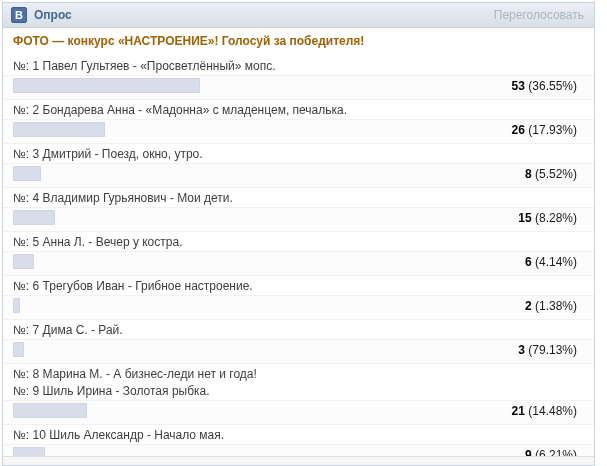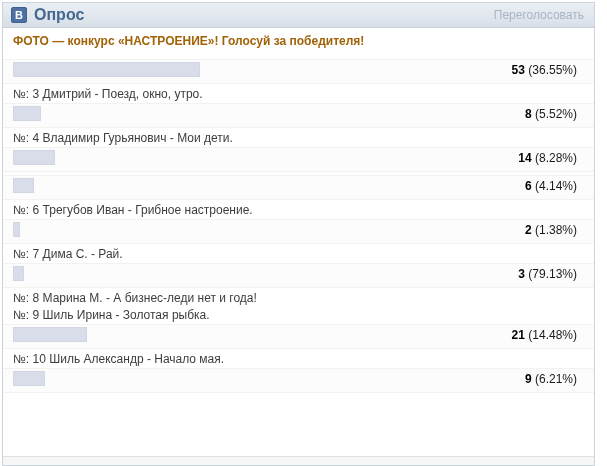--- a/index.html
+++ b/index.html
@@ -46,21 +46,21 @@
     color: #ffffff;
     font-weight: bold;
     font-size: 11px;
     line-height: 14px;
     text-align: center;
     flex: 0 0 16px;
   }
   .header-title {
     margin-left: 7px;
     font-weight: bold;
-    font-size: 16px;
+    font-size: 12px;
     color: #44688f;
     text-align: center;
   }
   .revote {
     margin-left: auto;
     font-size: 12px;
     color: #a9b5c4;
     text-decoration: none;
     cursor: pointer;
   }
@@ -127,44 +127,53 @@
 <div class="widget">
   <div class="header">
     <div class="vk-icon">В</div>
     <div class="header-title">Опрос</div>
     <a class="revote">Переголосовать</a>
   </div>
   <div class="body">
     <div class="question">ФОТО — конкурс «НАСТРОЕНИЕ»! Голосуй за победителя!</div>
     <div id="options">
   <div class="option">
+    <div class="option-label">№: 1 Павел Гультяев - «Просветлённый» мопс.</div>
     <div class="bar-row">
       <div class="bar-fill" style="width: 187px;"></div>
       <div class="vote-count"><b>53</b><span> (36.55%)</span></div>
     </div>
   </div>
 
+  <div class="option">
+    <div class="option-label">№: 2 Бондарева Анна - «Мадонна» с младенцем, печалька.</div>
+    <div class="bar-row">
+      <div class="bar-fill" style="width: 92px;"></div>
+      <div class="vote-count"><b>26</b><span> (17.93%)</span></div>
+    </div>
+  </div>
 
   <div class="option">
     <div class="option-label">№: 3 Дмитрий - Поезд, окно, утро.</div>
     <div class="bar-row">
       <div class="bar-fill" style="width: 28px;"></div>
       <div class="vote-count"><b>8</b><span> (5.52%)</span></div>
     </div>
   </div>
 
   <div class="option">
     <div class="option-label">№: 4 Владимир Гурьянович - Мои дети.</div>
     <div class="bar-row">
       <div class="bar-fill" style="width: 42px;"></div>
-      <div class="vote-count"><b>14</b><span> (8.28%)</span></div>
-    </div>
-  </div>
-
-  <div class="option">
+      <div class="vote-count"><b>15</b><span> (8.28%)</span></div>
+    </div>
+  </div>
+
+  <div class="option">
+    <div class="option-label">№: 5 Анна Л. - Вечер у костра.</div>
     <div class="bar-row">
       <div class="bar-fill" style="width: 21px;"></div>
       <div class="vote-count"><b>6</b><span> (4.14%)</span></div>
     </div>
   </div>
 
   <div class="option">
     <div class="option-label">№: 6 Трегубов Иван - Грибное настроение.</div>
     <div class="bar-row">
       <div class="bar-fill" style="width: 7px;"></div>

